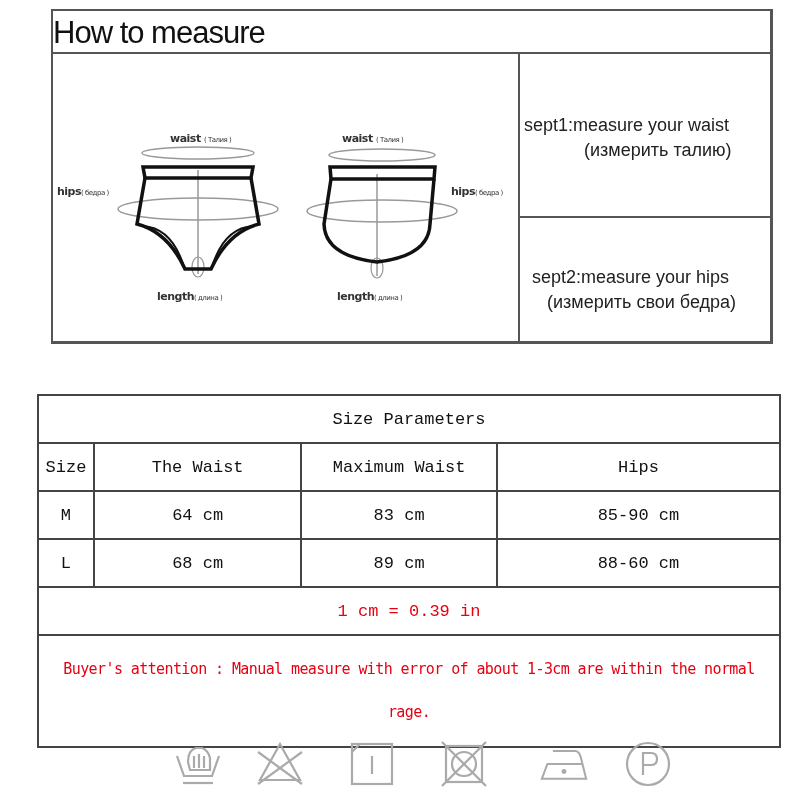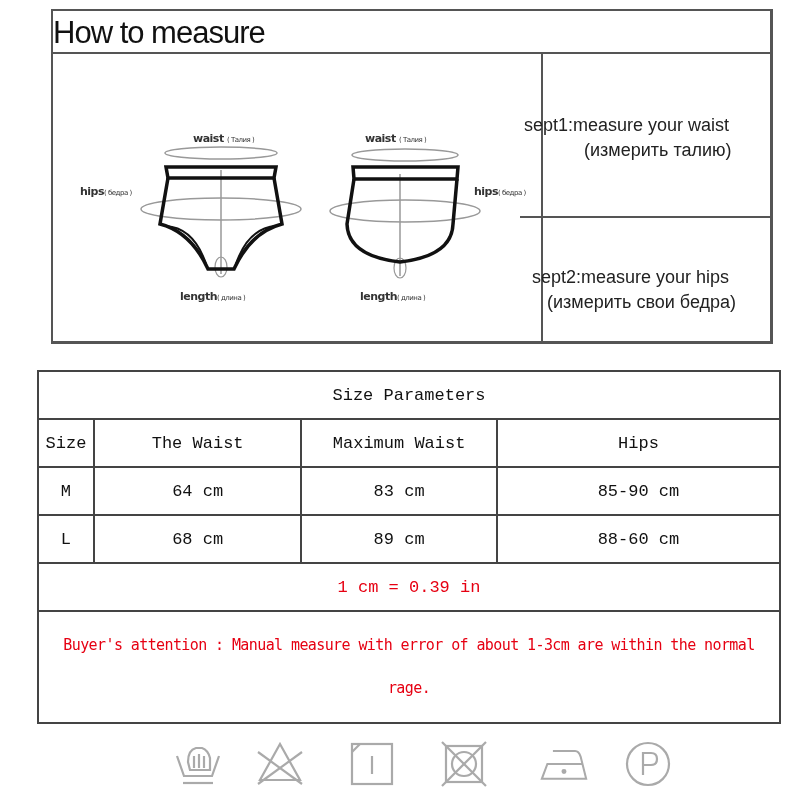--- a/index.html
+++ b/index.html
@@ -1,31 +1,31 @@
 <!DOCTYPE html>
 <html><head>
 <meta charset="utf-8">
 <style>
   html, body { margin:0; padding:0; background:#fff; }
   body { width:805px; height:805px; position:relative; overflow:hidden; font-family:"Liberation Sans", sans-serif; color:#111; }
   .abs { position:absolute; }
   
   #measure-box { left:51px; top:9px; width:722px; height:335px; border:2px solid #555; box-sizing:border-box; border-right-width:3px; border-bottom-width:3px;}
   #measure-title { left:0; top:0; width:100%; height:43px; border-bottom:2px solid #555; box-sizing:border-box; font-size:31px; letter-spacing:-1px; padding-left:0; line-height:44px; color:#111;}
-  #diagram-area { left:0; top:43px; width:467px; height:290px; border-right:2px solid #555; box-sizing:border-box;margin-left:23px;}
+  #diagram-area { left:0; top:43px; width:467px; height:290px; border-right:2px solid #555; box-sizing:border-box;}
   .step { left:467px; width:252px; box-sizing:border-box; font-size:18px; color:#222; }
   #step1 { top:43px; height:164px; border-bottom:2px solid #555; }
   #step2 { top:207px; height:90px; }
   .step .l1 { position:absolute; white-space:nowrap; }
   .step .l2 { position:absolute; white-space:nowrap; }
   .dlabel { position:absolute; font-family:"DejaVu Sans", sans-serif; font-size:11px; font-weight:bold; color:#333; white-space:nowrap; letter-spacing:-0.5px;}
   .dlabel small { font-size:7px; font-weight:normal; }
 
   
-  #size-table { left:37px; top:370px; width:744px; border-collapse:collapse; font-family:"Liberation Mono", "DejaVu Sans Mono", monospace; font-size:17px; }
+  #size-table { left:37px; top:394px; width:744px; border-collapse:collapse; font-family:"Liberation Mono", "DejaVu Sans Mono", monospace; font-size:17px; }
   #size-table td { border:2px solid #444; text-align:center; padding:0; }
   .row48 { height:48px; }
   .red { color:#e60012; font-weight:normal; }
   #attention-cell { font-family:"DejaVu Sans Mono", monospace; font-size:15px; line-height:43px; letter-spacing:-0.6px; }
 
   
   .care { position:absolute; top:740px; width:48px; height:48px; }
   .care svg { width:48px; height:48px; }
 </style>
 </head>

